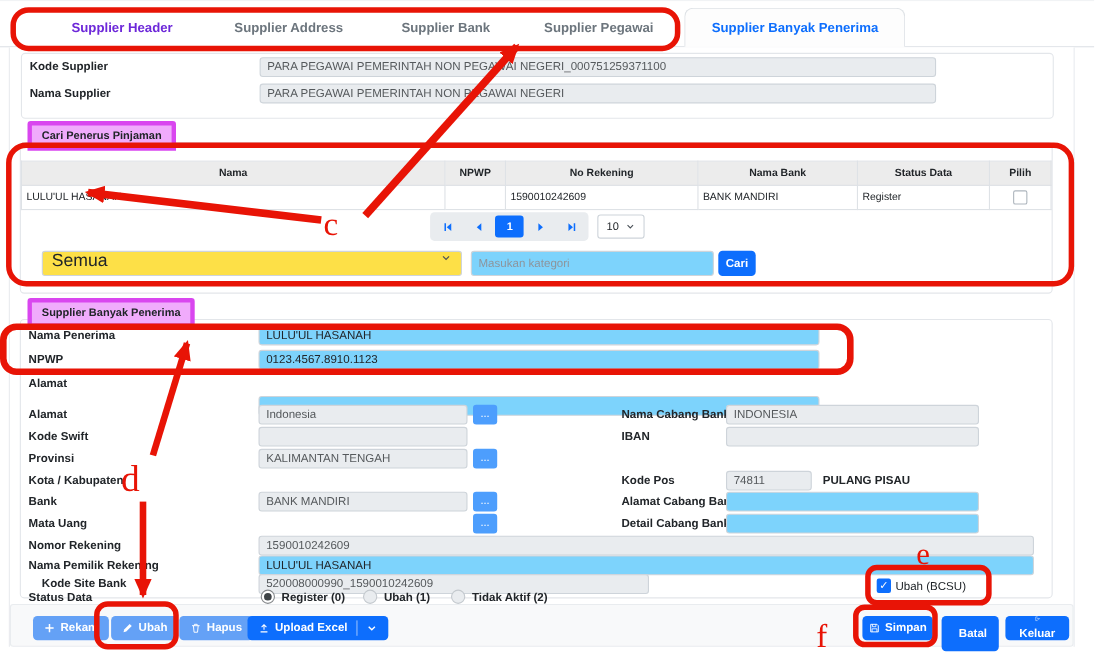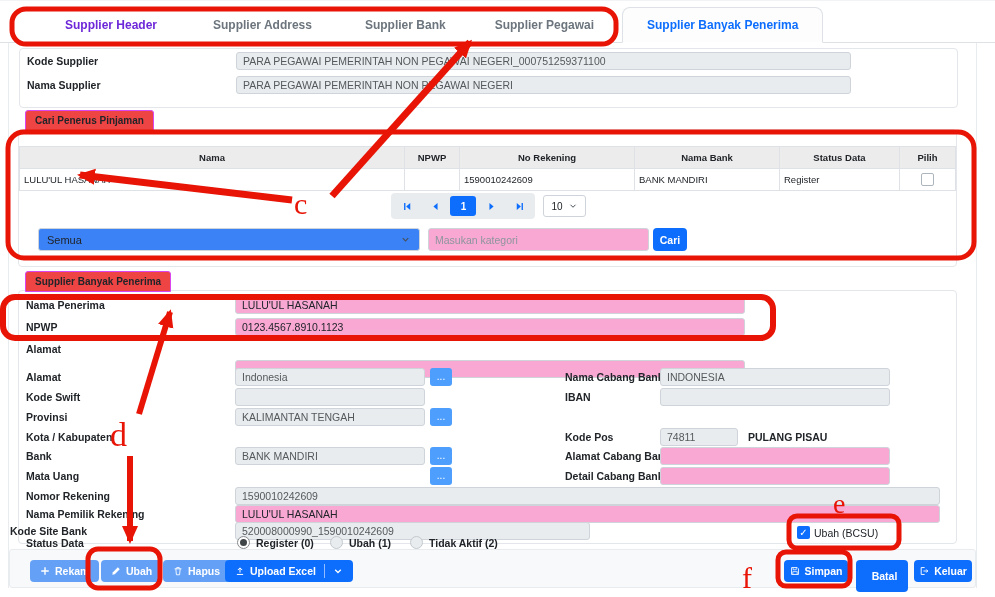--- a/index.html
+++ b/index.html
@@ -11,44 +11,44 @@
   .tab{font-size:12px;font-weight:bold;padding:10px 18px;cursor:pointer;white-space:nowrap;}
   .tab.link{color:#6d28d9;}
   .tab.muted{color:#6c757d;}
   .tab.active{color:#0d6efd;background:#fdfdfd;border:1px solid #dee2e6;border-bottom:1px solid #fff;
               border-radius:8px 8px 0 0;margin-bottom:-1px;padding:10px 24px;margin-left:10px;}
   .tab.m20{margin-right:20px}.tab.m17{margin-right:17px}.tab.m13{margin-right:13px}
   
   .panel{position:absolute;left:8px;top:43px;width:969px;height:545px;border-left:1px solid #e9ecef;
          border-right:1px solid #e9ecef;box-sizing:border-box;background:#fff;}
   .fsbox{position:absolute;border:1px solid #e3e6ea;border-radius:4px;background:#fff;}
-  .legend{position:absolute;border:1px solid #d946ef;border-radius:3px 3px 0 0;background:#ef4444;
+  .legend{position:absolute;border:4px solid #d946ef;border-radius:3px 3px 0 0;background:#f0abfc;
           font-size:10px;font-weight:bold;padding:4px 9px;z-index:3;white-space:nowrap;}
   .lbl{position:absolute;font-size:10.5px;font-weight:bold;color:#212529;white-space:nowrap;}
-  .inp{position:absolute;height:18px;border:1px solid #ced4da;border-radius:3px;background:#f9a8d4;
+  .inp{position:absolute;height:18px;border:1px solid #ced4da;border-radius:3px;background:#7dd3fc;
        font-family:"Liberation Sans",sans-serif;font-size:10.5px;color:#212529;padding:0 6px;box-sizing:border-box;}
   .inp.ro{background:#e9ecef;color:#55595c;}
   .inp::placeholder{color:#8d959d;}
   .dots{position:absolute;width:22px;height:18px;background:#4d9efd;color:#fff;border:none;border-radius:3px;
         font-size:10px;line-height:10px;text-align:center;cursor:pointer;}
   
   table.grid{position:absolute;left:19px;top:146px;border-collapse:collapse;table-layout:fixed;width:936px;}
   table.grid th{background:#ececec;border:1px solid #dee2e6;font-size:9.5px;font-weight:bold;height:19px;text-align:center;}
   table.grid td{border:1px solid #dee2e6;font-size:9.5px;height:21px;padding:0 4px;white-space:nowrap;overflow:hidden;}
   .cb{display:inline-block;width:11px;height:11px;border:1px solid #adb5bd;border-radius:2px;background:#fff;vertical-align:middle;}
   
   .pgwrap{position:absolute;left:0;top:193px;width:977px;display:flex;justify-content:center;align-items:center;gap:8px;}
   .pager{background:#e9ecef;border-radius:4px;padding:3px;display:flex;gap:2px;}
   .pgbtn{width:26px;height:20px;display:flex;align-items:center;justify-content:center;cursor:pointer;border-radius:3px;}
   .pgbtn.cur{background:#0d6efd;color:#fff;font-size:10px;font-weight:bold;}
   .sizesel{display:flex;align-items:center;gap:5px;border:1px solid #ced4da;border-radius:3px;background:#fff;
            height:22px;padding:0 7px;font-size:10px;cursor:pointer;box-sizing:border-box;}
   
-  .fakesel{position:absolute;display:flex;justify-content:space-between;align-items:center;border:1px solid #ced4da;
-           border-radius:3px;background:#3b82f6;font-size:11px;padding:0 8px;box-sizing:border-box;cursor:pointer;}
+  .fakesel{position:absolute;display:flex;justify-content:space-between;border:1px solid #ced4da;
+           border-radius:3px;background:#fde047;font-size:16px;padding:0 8px;box-sizing:border-box;cursor:pointer;}
   
   .btn{position:absolute;display:inline-flex;align-items:center;justify-content:center;gap:5px;height:22px;
        background:#0d6efd;color:#fff;border:none;border-radius:4px;font-family:"Liberation Sans",sans-serif;
        font-size:10.5px;font-weight:bold;cursor:pointer;padding:0 10px;box-sizing:border-box;}
   .btn.light{background:#64a1f6;}
   .btn .sep{width:1px;height:14px;background:rgba(255,255,255,.55);margin:0 3px;}
   
   .radio{position:absolute;width:13px;height:13px;border-radius:50%;background:#e9ecef;border:1px solid #c4c9ce;box-sizing:border-box;}
   .radio.sel{background:#fff;border:1px solid #86898c;}
   .radio.sel::after{content:"";position:absolute;left:2px;top:2px;width:7px;height:7px;border-radius:50%;background:#3f4447;}
@@ -202,21 +202,21 @@
   <button class="dots" style="left:430px;top:467px;">...</button>
   <div class="lbl" style="left:565px;top:470px;">Detail Cabang Bank</div>
   <input class="inp" style="left: 660px; top: 467px; width: 230px;" value="">
 
   <div class="lbl" style="left:26px;top:490px;">Nomor Rekening</div>
   <input class="inp ro" style="left: 235px; top: 487px; width: 705px;" readonly="" value="1590010242609">
 
   <div class="lbl" style="left:26px;top:508px;">Nama Pemilik Rekening</div>
   <input class="inp" style="left: 235px; top: 505px; width: 705px;" value="LULU'UL HASANAH">
 
-  <div class="lbl" style="left:10px;top:525px;">Kode Site Bank</div>
+  <div class="lbl" style="left:38px;top:525px;">Kode Site Bank</div>
   <input class="inp ro" style="left: 235px; top: 522px; width: 355px;" readonly="" value="520008000990_1590010242609">
 
   <div class="lbl" style="left:26px;top:537px;">Status Data</div>
   <span class="radio sel" style="left:237px;top:536px;"></span>
   <div class="lbl" style="left:256px;top:537px;">Register (0)</div>
   <span class="radio" style="left:330px;top:536px;"></span>
   <div class="lbl" style="left:349px;top:537px;">Ubah (1)</div>
   <span class="radio" style="left:410px;top:536px;"></span>
   <div class="lbl" style="left:429px;top:537px;">Tidak Aktif (2)</div>
 
@@ -259,21 +259,21 @@
         <path d="M5 2.5V6h5V2.5M4.5 13.5V9h7v4.5" stroke="#fff" stroke-width="1.2" fill="none"></path>
       </svg>
     <span>Simpan</span>
   </button>
   <button class="btn" style="left:856px;top:560px;width:52px;padding:16px;">
     <svg width="9" height="9" viewBox="0 0 16 16">
         <path d="M3 3l10 10M13 3L3 13" stroke="#fff" stroke-width="2.2"></path>
       </svg>
     <span>Batal</span>
   </button>
-  <button class="btn" style="left:914px;top:560px;width:58px;padding:0;">
+  <button class="btn" style="left:914px;top:560px;width:58px;padding:0;flex-direction:column;">
     <svg width="10" height="10" viewBox="0 0 16 16">
         <path d="M9 2.5H3.5v11H9M7 8h7M11.5 5.5L14 8l-2.5 2.5" stroke="#fff" stroke-width="1.5" fill="none"></path>
       </svg>
     <span>Keluar</span>
   </button>
 
   <svg id="ann">
     <defs>
       <marker id="ah" markerUnits="userSpaceOnUse" markerWidth="20" markerHeight="18" refX="15" refY="8" orient="auto">
         <path d="M0 0L18 8L0 16z" fill="#e81406"></path>

